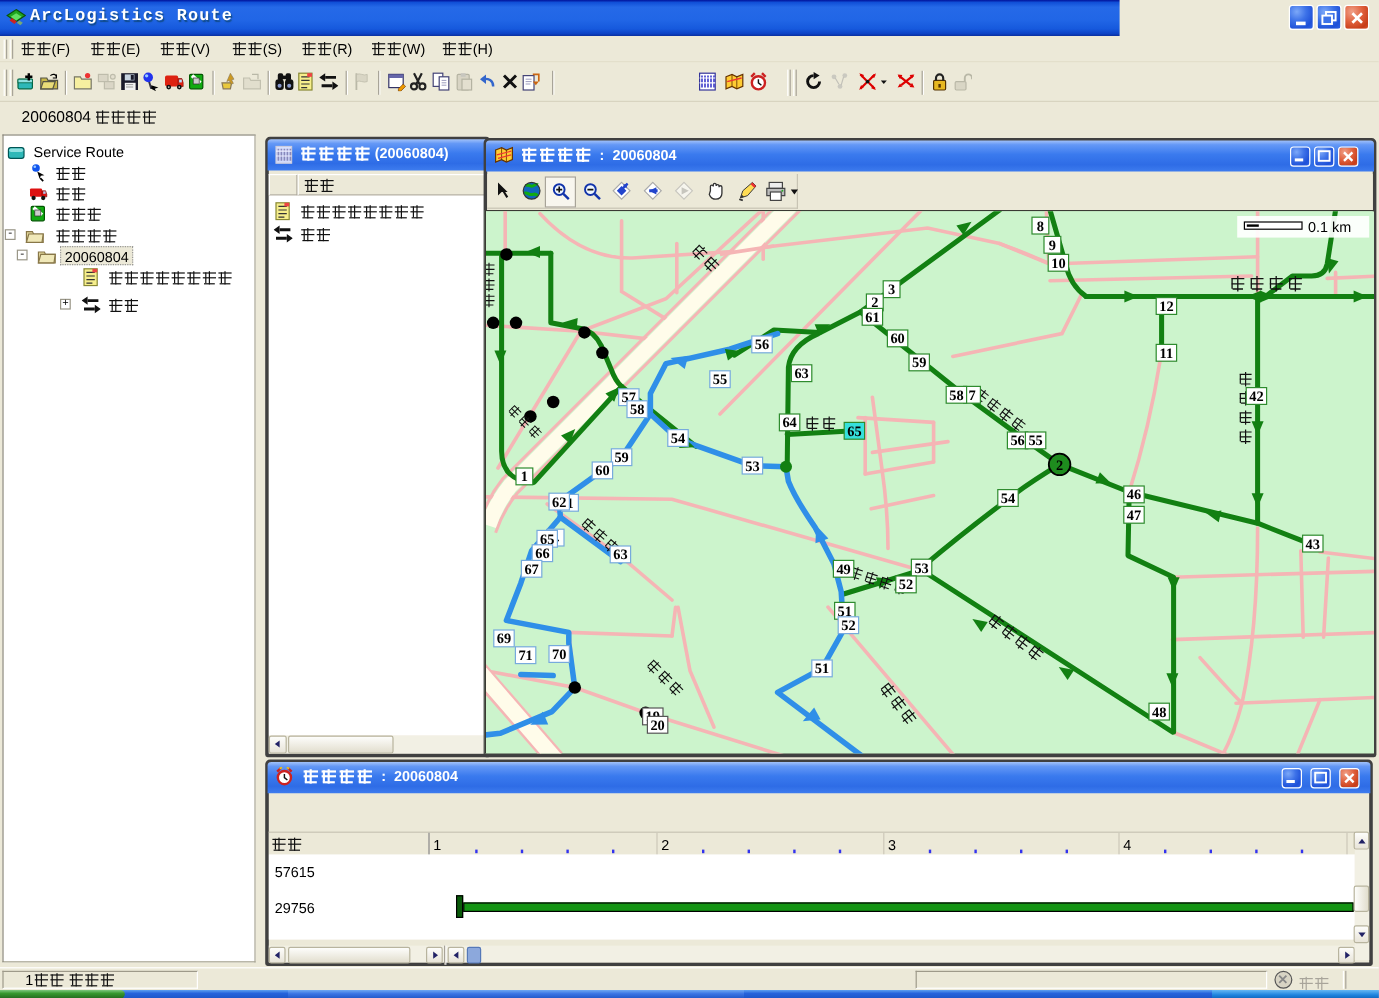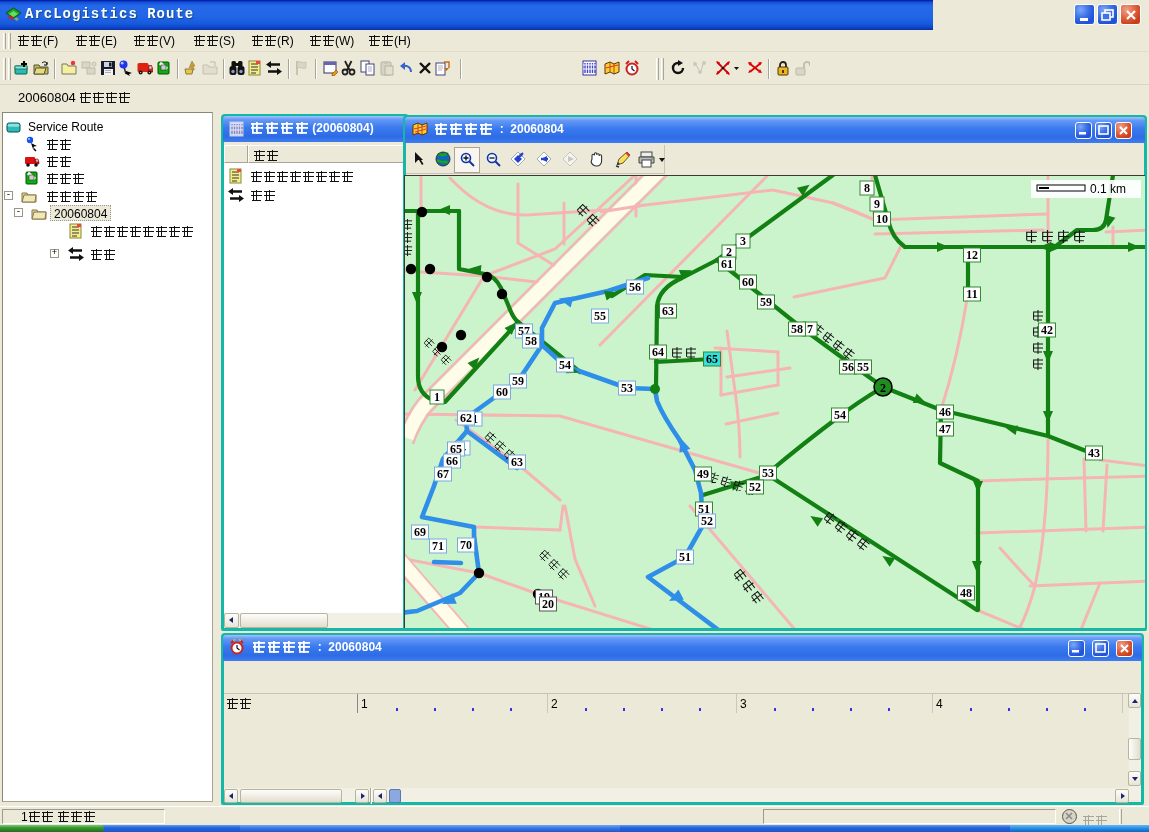--- a/index.html
+++ b/index.html
@@ -47,21 +47,21 @@
 .tico{position:absolute;width:16px;height:16px}
 .pm{position:absolute;width:9px;height:9px;border:1px solid #9A9788;background:#fff;font:9px/7px "Liberation Mono";text-align:center;color:#000}
 
 #statusbar{left:0;top:806px;width:1149px;height:19px;background:#ECE9D8;border-top:1px solid #fff}
 .spanel{position:absolute;top:2px;height:15px;border:1px solid;border-color:#9E9A8A #fff #fff #9E9A8A;font-size:12px;line-height:14px;color:#000}
 
 #taskbar{left:0;top:825px;width:1149px;height:7px;background:linear-gradient(180deg,#5EA0F0 0,#2663DC 40%,#1D55C8 100%)}
 #tstart{position:absolute;left:0;top:0;width:104px;height:7px;border-radius:0 4px 4px 0;background:linear-gradient(180deg,#7EC87E 0,#37992F 40%,#256B1F 100%)}
 #ttray{position:absolute;left:1010px;top:0;width:139px;height:7px;background:linear-gradient(180deg,#66B8F4 0,#1D83DE 60%,#1268BE 100%)}
 
-.win{position:absolute;border:3px solid #14b8a6;border-radius:4px 4px 2px 2px;background:#ECE9D8}
+.win{position:absolute;border:3px solid #404040;border-radius:4px 4px 2px 2px;background:#ECE9D8}
 .ctbar{position:absolute;left:-1px;top:-1px;height:26px;color:#fff;font-weight:bold;font-size:12px;
 background:linear-gradient(180deg,#A2C2FA 0,#6498F6 14%,#3A7AEE 45%,#2E6CE6 78%,#3E7CEE 100%);border-radius:3px 3px 0 0}
 .cbtn{position:absolute;top:5px;width:17px;height:17px;border:1px solid #fff;border-radius:3px;
 background:radial-gradient(circle at 30% 25%,#7CA8F8 0,#3D72E8 40%,#1E50D8 75%,#2E62E4 100%)}
 .cbtn.cl{background:radial-gradient(circle at 30% 25%,#F0A088 0,#E0603C 45%,#C63C18 80%,#D6542E 100%)}
 
 .sbtn{position:absolute;width:14px;height:14px;background:linear-gradient(180deg,#FDFDFB,#E8E4D8);border:1px solid #B8B49E;border-radius:2px}
 .tri{position:absolute;width:0;height:0}
 </style></head>
 <body>
@@ -413,20 +413,26 @@
           <rect x="550" y="1" width="2" height="3"></rect>
           <rect x="588" y="1" width="2" height="3"></rect>
           <rect x="626" y="1" width="2" height="3"></rect>
           <rect x="664" y="1" width="2" height="3"></rect>
           <rect x="746" y="1" width="2" height="3"></rect>
           <rect x="784" y="1" width="2" height="3"></rect>
           <rect x="822" y="1" width="2" height="3"></rect>
           <rect x="860" y="1" width="2" height="3"></rect>
         </g>
   </svg>
+ </div>
+ <div class="abs" style="left:0;top:76px;width:905px;height:71px;background:#fff;font-size:12px">
+  <span style="position:absolute;left:5px;top:8px">57615</span>
+  <span style="position:absolute;left:5px;top:38px">29756</span>
+  <div class="abs" style="left:156px;top:34px;width:6px;height:19px;background:#0A5A0A;border:1px solid #000"></div>
+  <div class="abs" style="left:162px;top:40px;width:742px;height:8px;background:#139413;border:1px solid #000"></div>
  </div>
  <div class="abs" style="left:0;top:152px;width:905px;height:14px;background:#F2F0E4">
   <div class="sbtn" style="left:0;top:1px"></div>
       <div class="tri" style="left:5px;top:5px;border-top:3.5px solid transparent;border-bottom:3.5px solid transparent;border-right:4px solid #226"></div>
   <div class="abs" style="left:16px;top:1px;width:102px;height:14px;background:linear-gradient(180deg,#FDFDFB,#E2DECE);border:1px solid #B8B49E;border-radius:2px"></div>
   <div class="sbtn" style="left:131px;top:1px"></div>
       <div class="tri" style="left:137px;top:5px;border-top:3.5px solid transparent;border-bottom:3.5px solid transparent;border-left:4px solid #226"></div>
   <div class="abs" style="left:146px;top:0;width:2px;height:16px;border-left:1px solid #A8A498;border-right:1px solid #fff"></div>
   <div class="sbtn" style="left:149px;top:1px"></div>
       <div class="tri" style="left:154px;top:5px;border-top:3.5px solid transparent;border-bottom:3.5px solid transparent;border-right:4px solid #226"></div>

